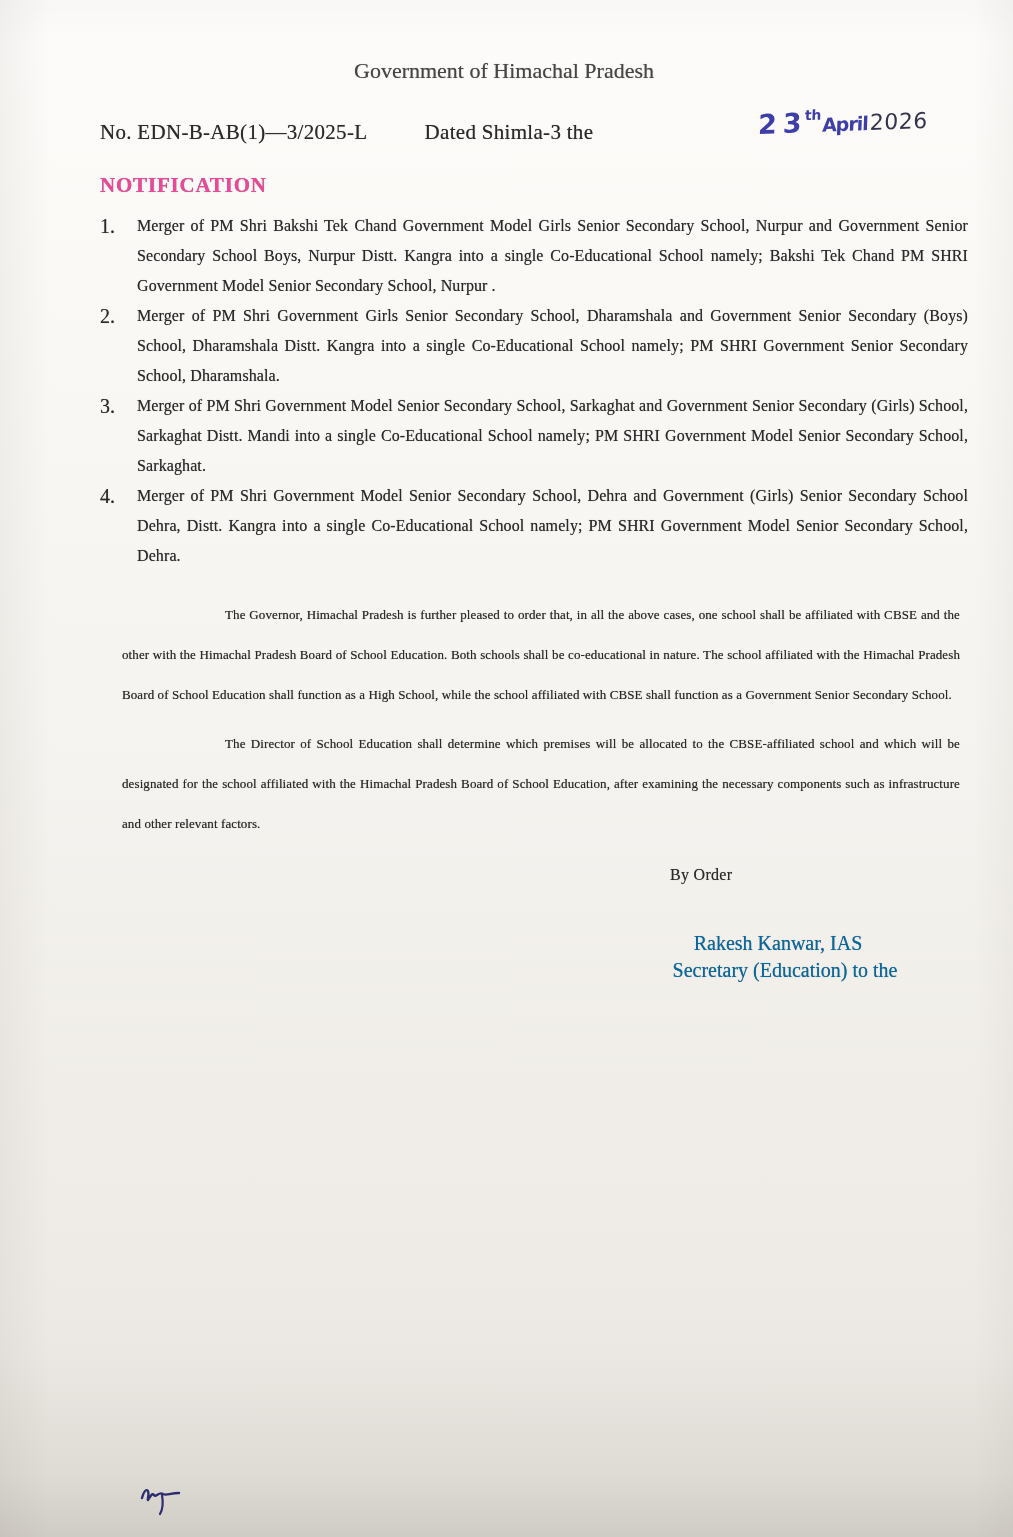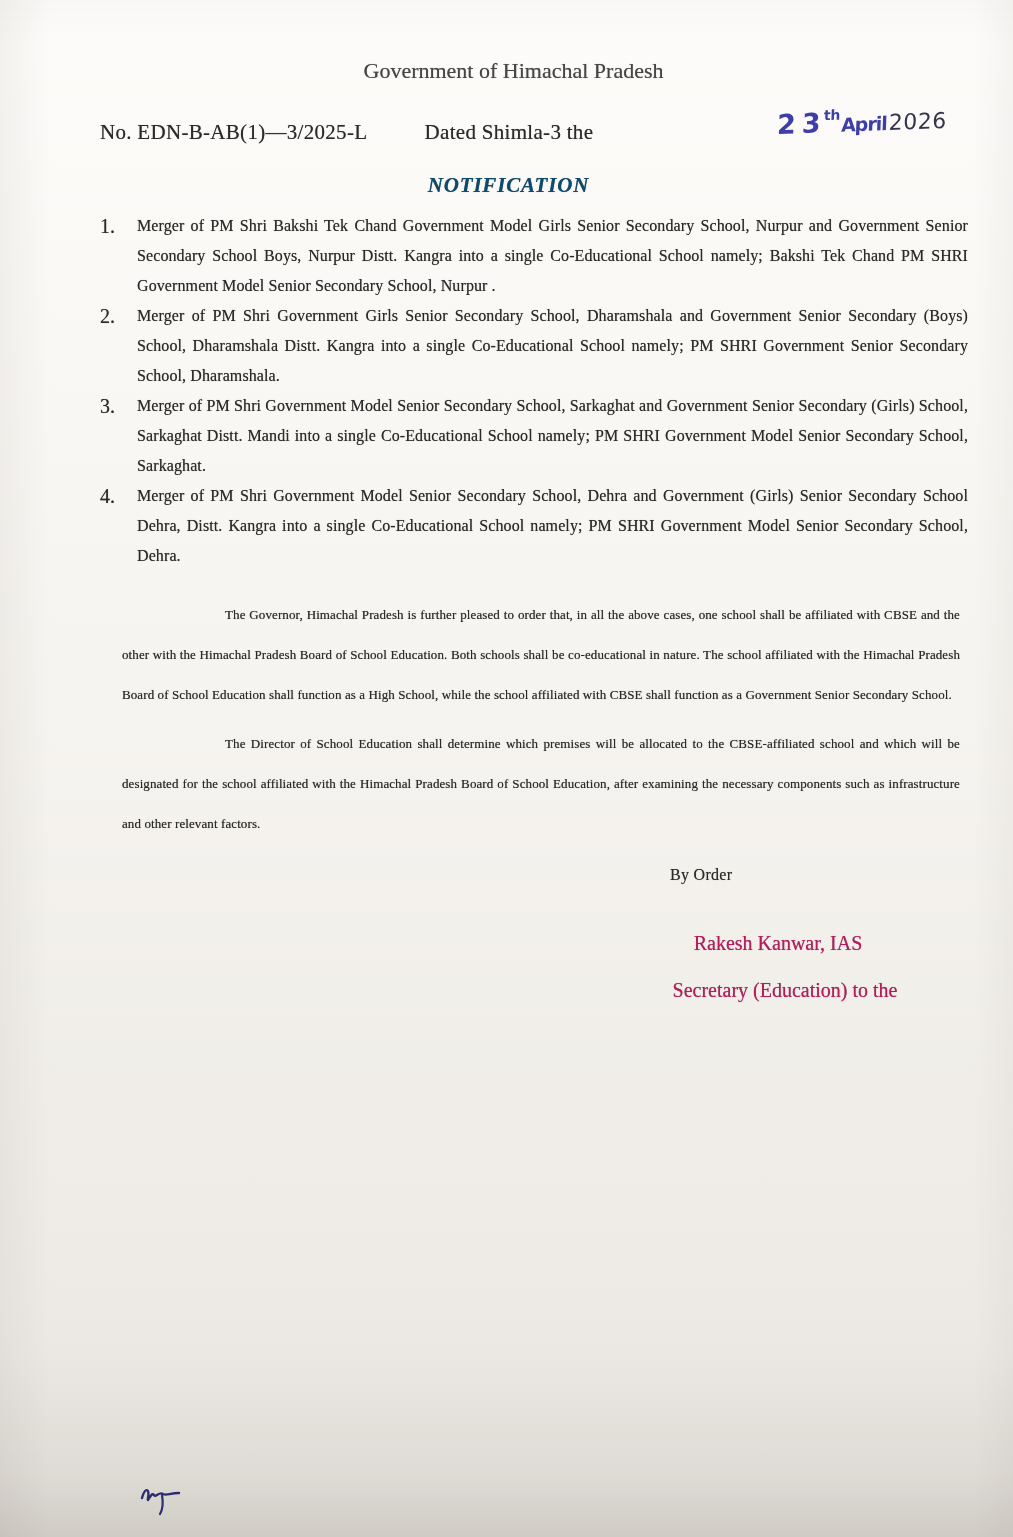--- a/index.html
+++ b/index.html
@@ -14,21 +14,21 @@
       linear-gradient(270deg, rgba(60,50,40,0.04) 0%, rgba(0,0,0,0) 4%),
       linear-gradient(0deg, rgba(70,60,50,0.13) 0%, rgba(70,60,50,0.05) 4%, rgba(0,0,0,0) 12%),
       linear-gradient(180deg, #fdfcfa 0%, #f6f4f0 45%, #edeae5 85%, #e4e1db 100%);
     color: #2a2a2a;
   }
   .page {
     position: relative;
     box-sizing: border-box;
     width: 1013px;
     height: 1537px;
-    padding: 56px 26px 0 100px;
+    padding: 56px 45px 0 100px;
     text-shadow: 0 0 0.7px rgba(35,35,35,0.6);
   }
   .letterhead {
     text-align: center;
     font-size: 22px;
     line-height: 29px;
     color: #464646;
     margin-right: 60px;
     text-shadow: 0 0 0.8px rgba(70,70,70,0.65);
   }
@@ -51,26 +51,25 @@
     text-shadow: none;
     white-space: nowrap;
   }
   .handdate .day { font-size: 27px; letter-spacing: 6px; font-weight: bold; }
   .handdate sup { font-size: 14px; font-weight: bold; position: relative; top: -4px; left: -3px; }
   .handdate .month { font-size: 19px; font-weight: bold; letter-spacing: -1px; margin-left: -2px; }
   .handdate .year { font-size: 22px; color: #34344e; margin-left: 2px; letter-spacing: 0.5px; }
   .doc-title {
     margin-top: 26px;
     margin-right: 70px;
-    text-align: center;
+    text-align: left;
     font-size: 21px;
     font-weight: bold;
-    font-style: italic;
     letter-spacing: 0.8px;
-    color: #0c4a6e;
+    color: #ec4899;
   }
   p.intro {
     margin: 24px 0 0 0;
     width: 868px;
     font-size: 20px;
     line-height: 30px;
     text-align: justify;
     text-indent: 165px;
     letter-spacing: 0.1px;
   }
@@ -111,23 +110,23 @@
     font-size: 16px;
     letter-spacing: 0.3px;
   }
   .signature {
     margin-top: 46px;
     margin-left: 508px;
     width: 340px;
     text-align: center;
     font-size: 20px;
     line-height: 27px;
-    color: #be185d;
+    color: #0369a1;
   }
-  .signature .sig-line2 { padding-left: 14px; margin-top: 20px; }
+  .signature .sig-line2 { padding-left: 14px; }
   .signature .sig-line3 { padding-left: 30px; }
   .scribble {
     position: absolute;
     left: 138px;
     top: 1478px;
   }
 </style>
 </head>
 <body>
 

